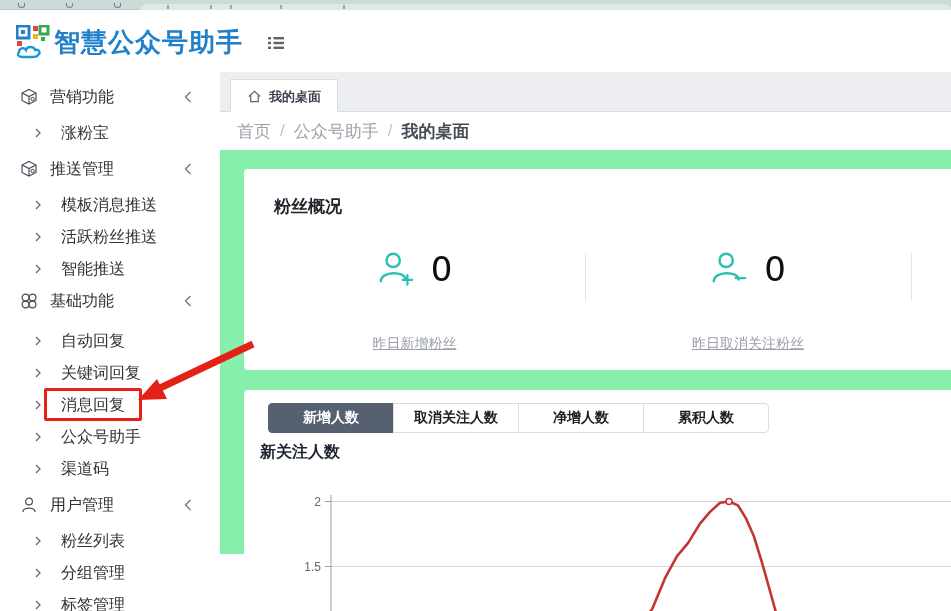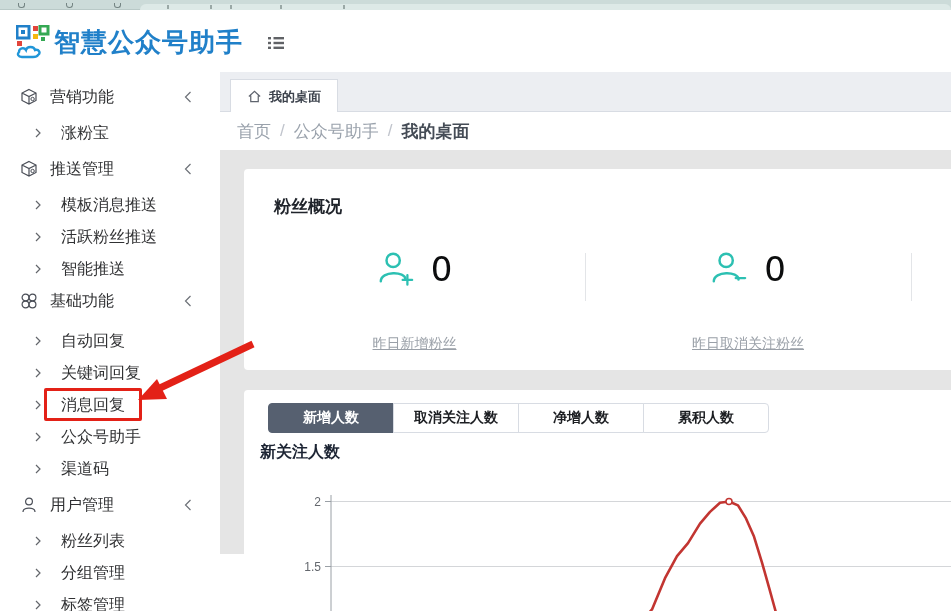--- a/index.html
+++ b/index.html
@@ -27,21 +27,21 @@
   .sidebar { position:absolute; left:0; top:72px; width:220px; height:539px; background:#fff; }
   .side-row { position:absolute; left:0; width:220px; height:32px; display:flex;
     align-items:center; font-size:16px; color:#303133; cursor:pointer; }
   .side-row .g-icon { margin-left:20px; width:18px; height:18px; }
   .side-row .g-label { margin-left:12px; }
   .side-row .g-chevron { position:absolute; right:28px; width:8px; height:12px; }
   .side-row .s-arrow { margin-left:35px; width:6px; height:10px; }
   .side-row .s-label { margin-left:20px; }
 
   
-  .main { position:absolute; left:220px; top:72px; width:731px; height:482px; background:#e5e5e5; }
+  .main { position:absolute; left:220px; top:72px; width:731px; height:482px; background:#86efac; }
 
   .tabbar { position:absolute; left:0; top:0; width:731px; height:40px;
     background:#eceef2; border-bottom:1px solid #d8dce3; }
   .page-tab { position:absolute; left:10px; top:7px; height:34px; padding:0 16px;
     background:#fff; border:1px solid #d8dce3; border-bottom:none;
     display:flex; align-items:center; gap:7px; font-size:13px; font-weight:700; color:#3d434d;
     cursor:pointer; }
 
   .breadcrumb { position:absolute; left:0; top:40px; width:731px; height:38px; background:#fff;
     display:flex; align-items:center; padding-left:17px; font-size:17px; color:#9aa2ac; }

